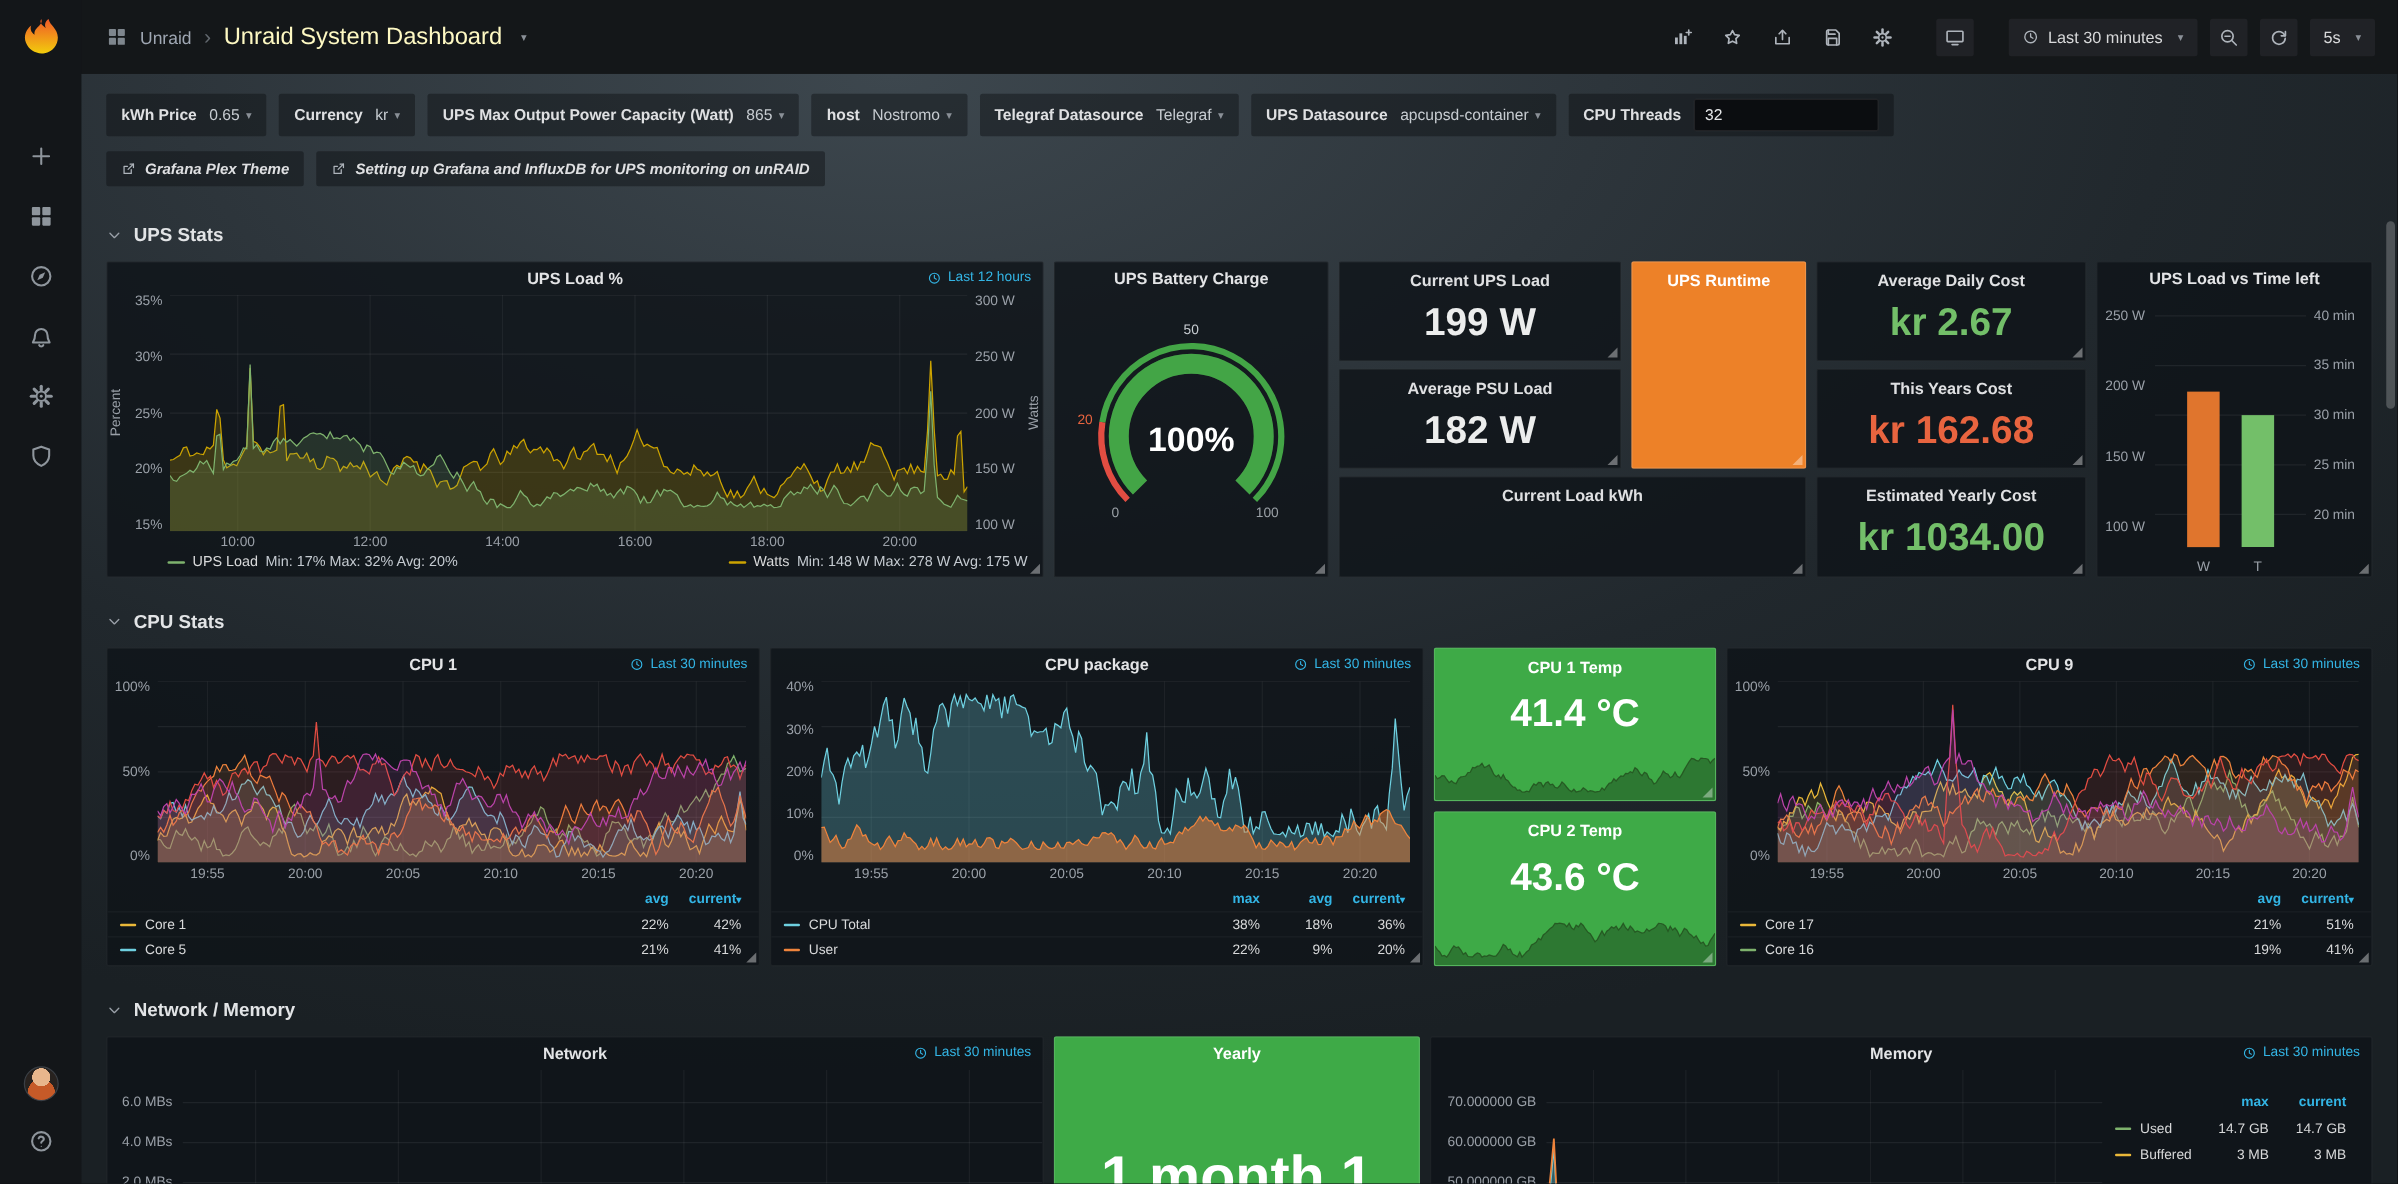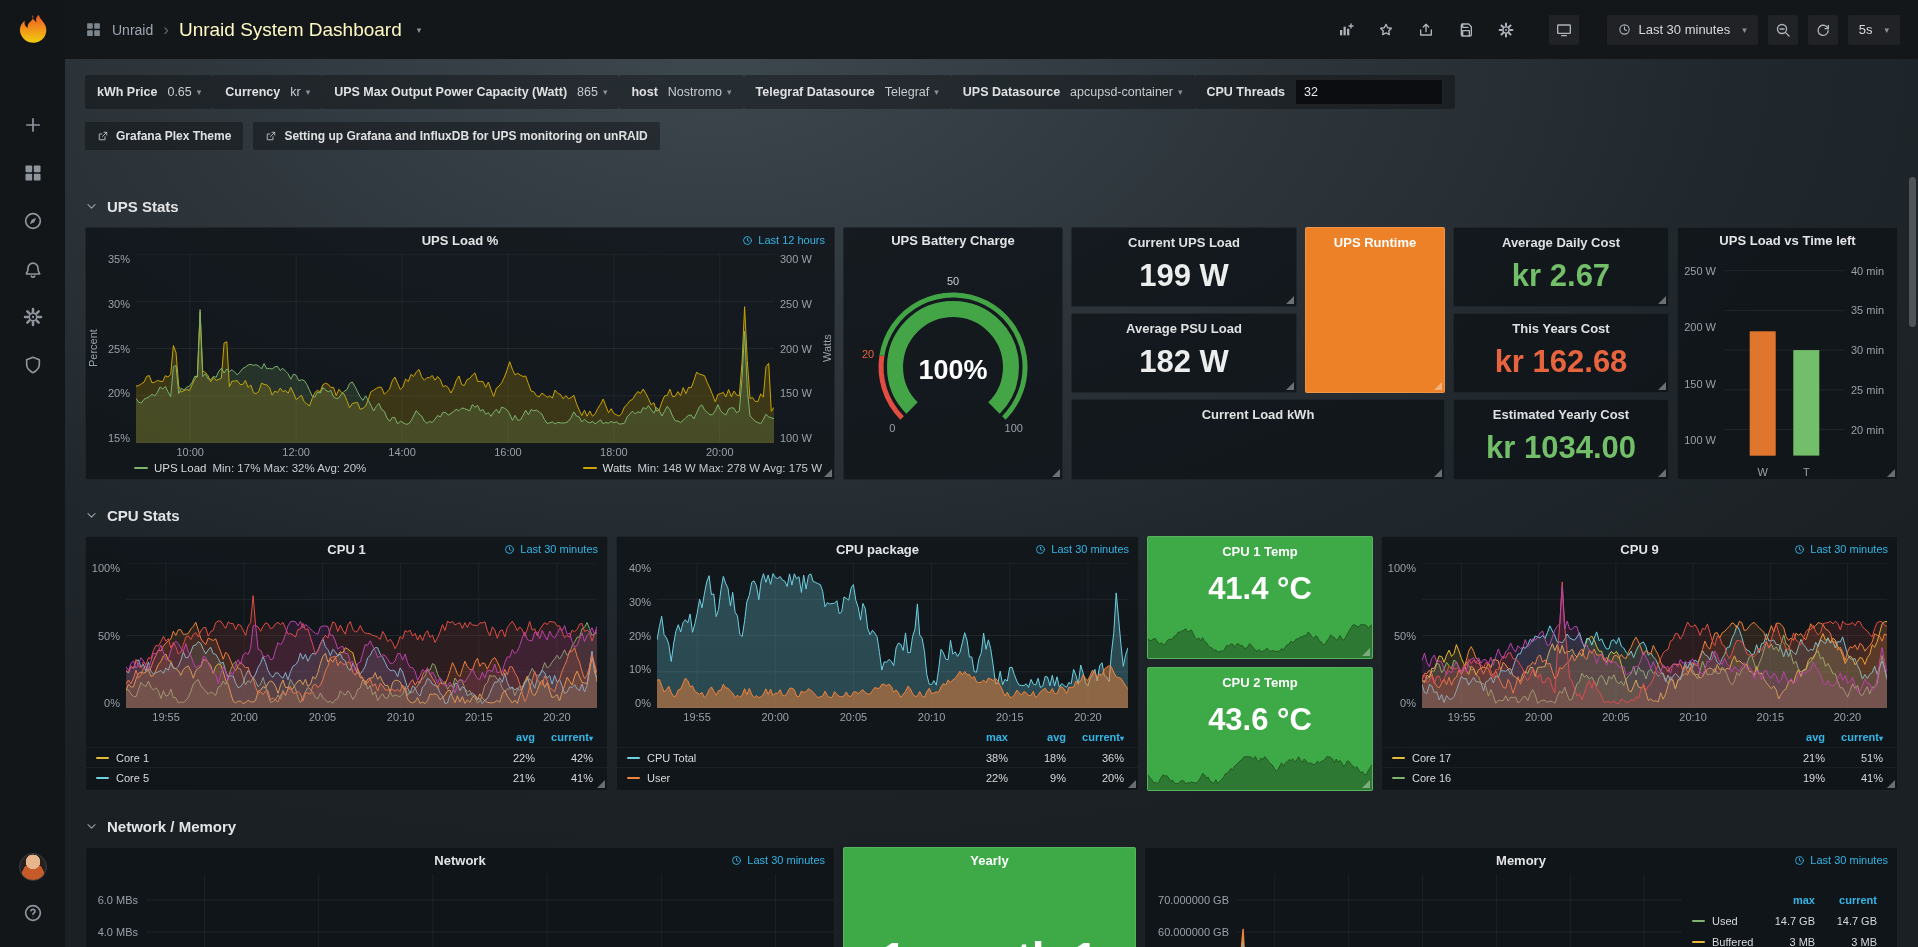--- a/index.html
+++ b/index.html
@@ -43,28 +43,28 @@
   .nav-btn .ico{width:13px;height:13px;color:#aeb4bb;display:inline-flex;}
   .nav-btn .ico svg{width:100%;height:100%;}
   .boxed{background:#202226;}
 
   
   .dash{position:absolute;left:65px;top:59px;right:0;bottom:0;overflow:hidden;
         background:radial-gradient(ellipse 1500px 800px at 35% 0%,#3d474e 0%,#2d353b 38%,#21282d 68%,#1a2024 100%);
         padding:14px 20px 0 20px;}
 
   
-  .var-row{display:flex;flex-wrap:wrap;height:38px;align-items:center;margin-bottom:10px;}
+  .var-row{display:flex;flex-wrap:wrap;gap:10px;height:38px;align-items:center;margin-bottom:10px;}
   .var-chip{display:flex;align-items:center;gap:10px;background:rgba(9,12,14,.42);
             padding:0 12px;height:34px;border-radius:2px;}
   .var-label{font-size:12.5px;font-weight:700;color:#dfe0e2;white-space:nowrap;}
   .var-value{font-size:12.5px;color:#c7ccd1;cursor:pointer;white-space:nowrap;display:flex;align-items:center;}
   .var-input{width:148px;height:26px;background:#0b0d10;border:1px solid rgba(255,255,255,.09);
              color:#e6e8ea;font-family:inherit;font-size:12.5px;padding:0 8px;border-radius:2px;}
-  .links-row{display:flex;gap:10px;height:30px;align-items:center;margin-bottom:40px;}
+  .links-row{display:flex;gap:10px;height:30px;margin-bottom:22px;font-style:italic;}
   .link-chip{display:flex;align-items:center;gap:7px;background:rgba(9,12,14,.42);height:28px;
              padding:0 12px;border-radius:2px;font-size:12px;font-weight:600;color:#dfe0e2;cursor:pointer;}
   .link-chip .ico{width:12px;height:12px;color:#aeb4bb;display:inline-flex;}
   .link-chip .ico svg{width:100%;height:100%;}
 
   
   .row-header{display:flex;align-items:center;gap:9px;height:30px;margin-bottom:6px;cursor:pointer;}
   .row-header .ico{width:13px;height:13px;color:#9aa0a8;display:inline-flex;}
   .row-header .ico svg{width:100%;height:100%;}
   .row-title{font-size:15px;font-weight:700;color:#e2e4e6;}

